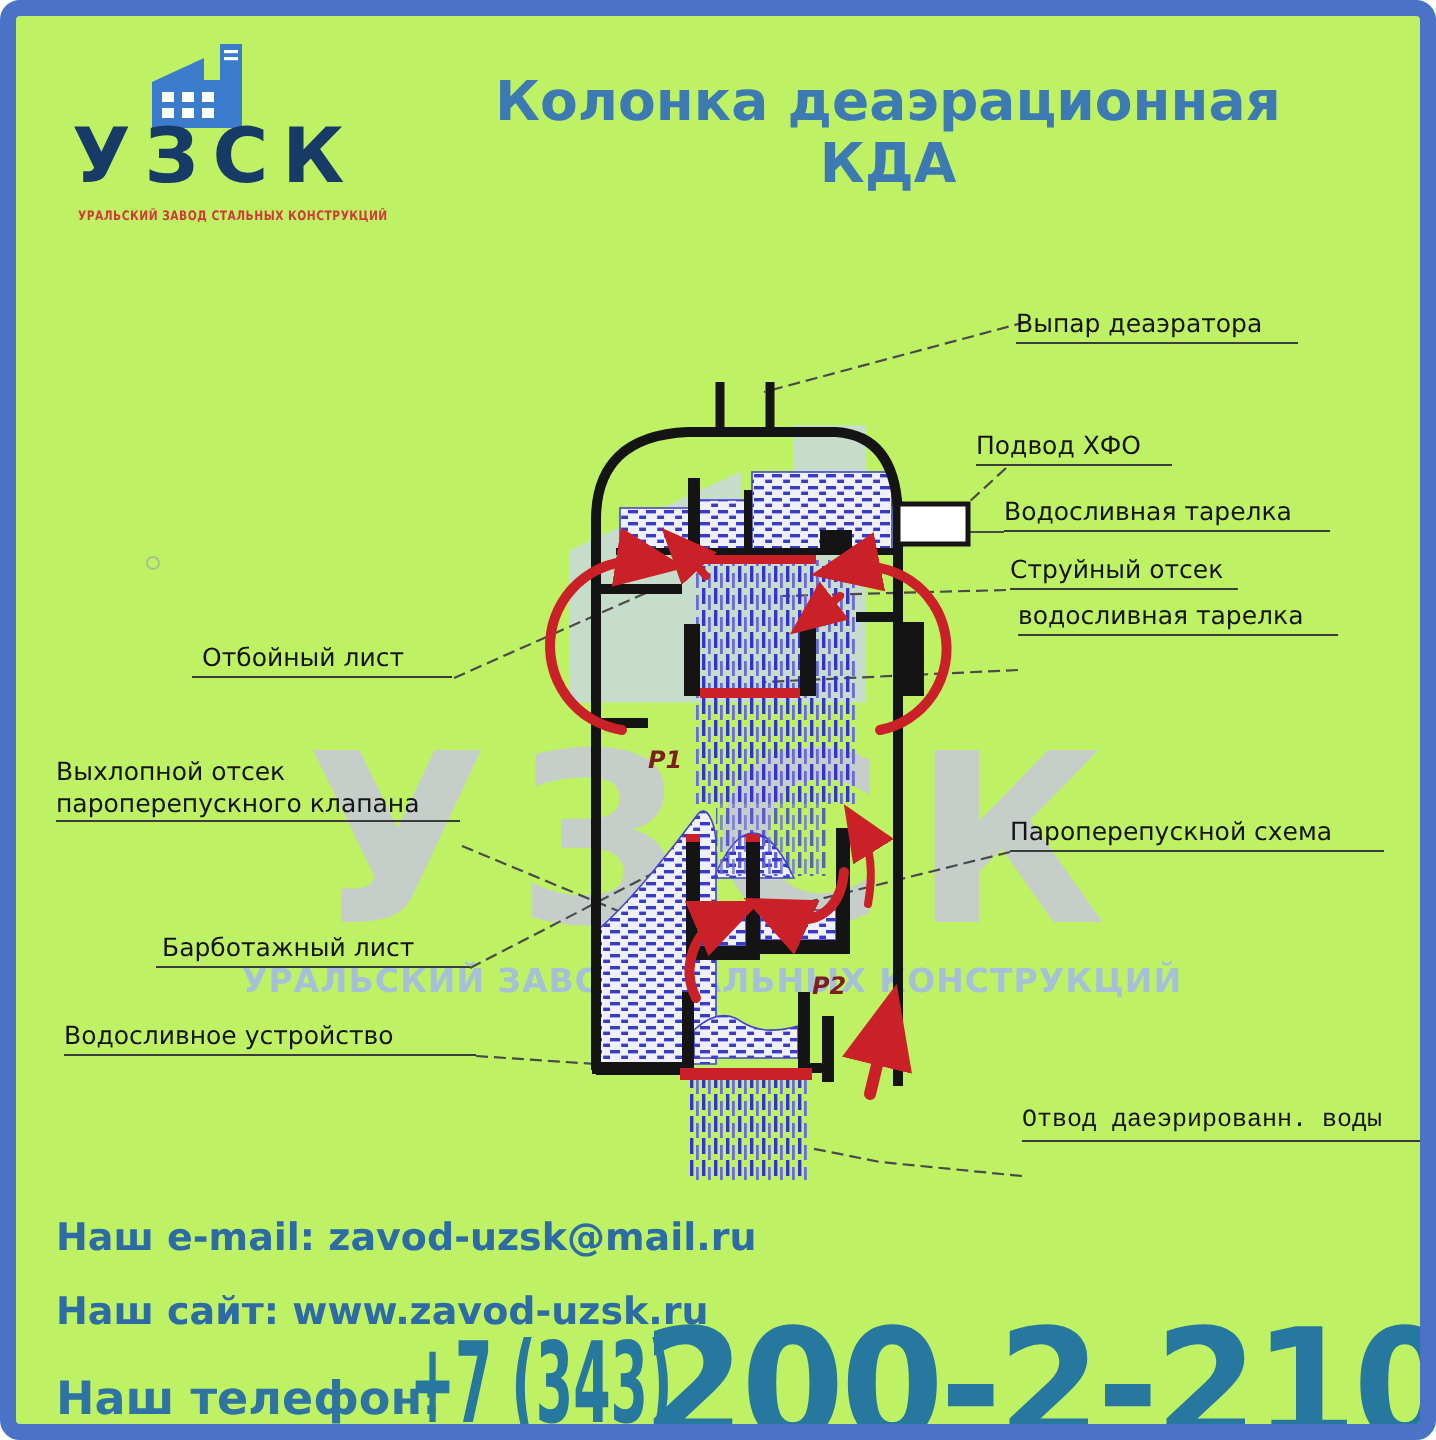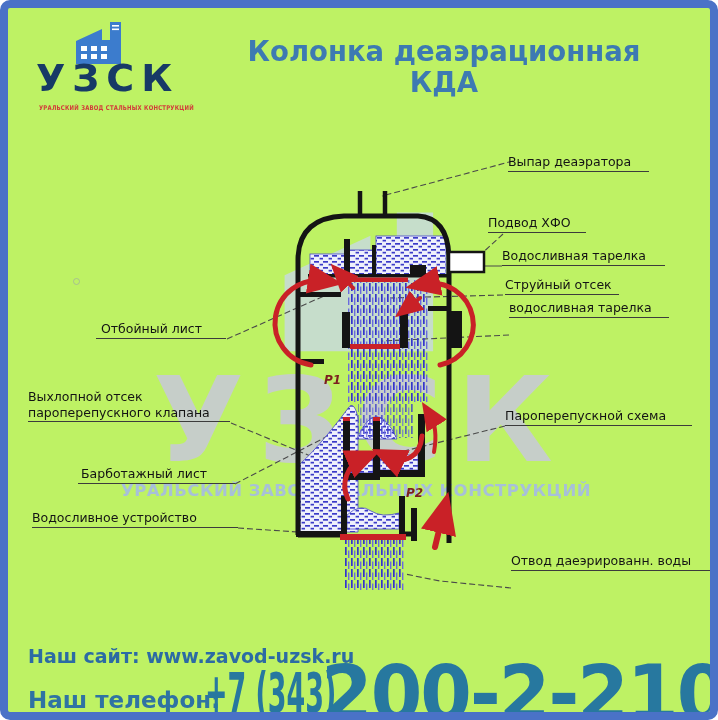--- a/index.html
+++ b/index.html
@@ -182,29 +182,30 @@
   </svg>
 
   <div class="lbl" style="left:500px;top:133px;width:141px;margin-top:13px;">Выпар деаэратора</div>
   <div class="lbl" style="left:480px;top:207px;width:98px;">Подвод ХФО</div>
   <div class="lbl" style="left:494px;top:240px;width:163px;">Водосливная тарелка</div>
   <div class="lbl" style="left:497px;top:269px;width:114px;">Струйный отсек</div>
   <div class="lbl" style="left:501px;top:292px;width:160px;">
     <div>водосливная тарелка</div>
   </div>
   <div class="lbl" style="left:497px;top:400px;width:187px;">Пароперепускной схема</div>
-  <div class="lbl" style="left:503px;top:545px;width:199px;">
+  <div class="lbl" style="left:503px;top:545px;width:199px;font-family:Liberation Mono, monospace;">
     <div>Отвод даеэрированн. воды</div>
   </div>
   <div class="lbl" style="left:88px;top:313px;width:130px;text-indent:5px;">Отбойный лист</div>
-  <div class="lbl" style="left:20px;top:381px;width:202px;">
+  <div class="lbl" style="left:20px;top:370px;width:202px;">
     <div>Выхлопной отсек</div>
     <div>пароперепускного клапана</div>
   </div>
   <div class="lbl" style="left:70px;top:458px;width:157px;text-indent:3px;">Барботажный лист</div>
   <div class="lbl" style="left:24px;top:502px;width:206px;">Водосливное устройство</div>
 
+  <div class="contact-line" style="left:20px;top:600px;">Наш e-mail: zavod-uzsk@mail.ru</div>
   <div class="contact-line" style="left:20px;top:637px;">Наш сайт: www.zavod-uzsk.ru</div>
   <div class="phone-label">Наш телефон:</div>
   <div class="phone-code">+7 (343)</div>
   <div class="phone-number">200-2-210</div>
 
 </div>
 
 </body></html>

